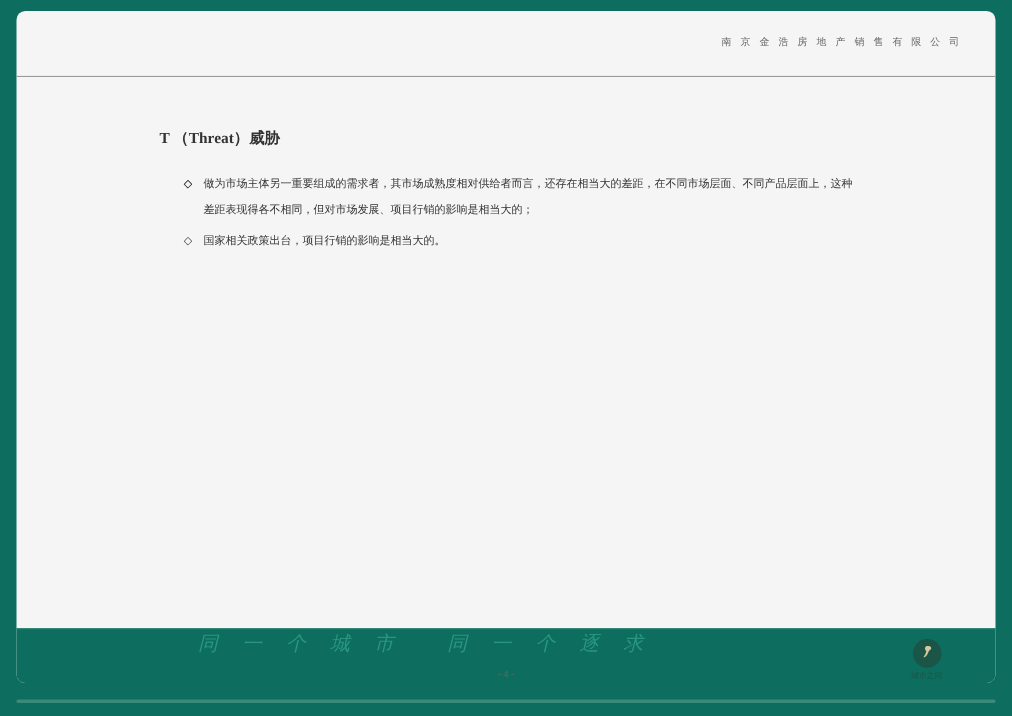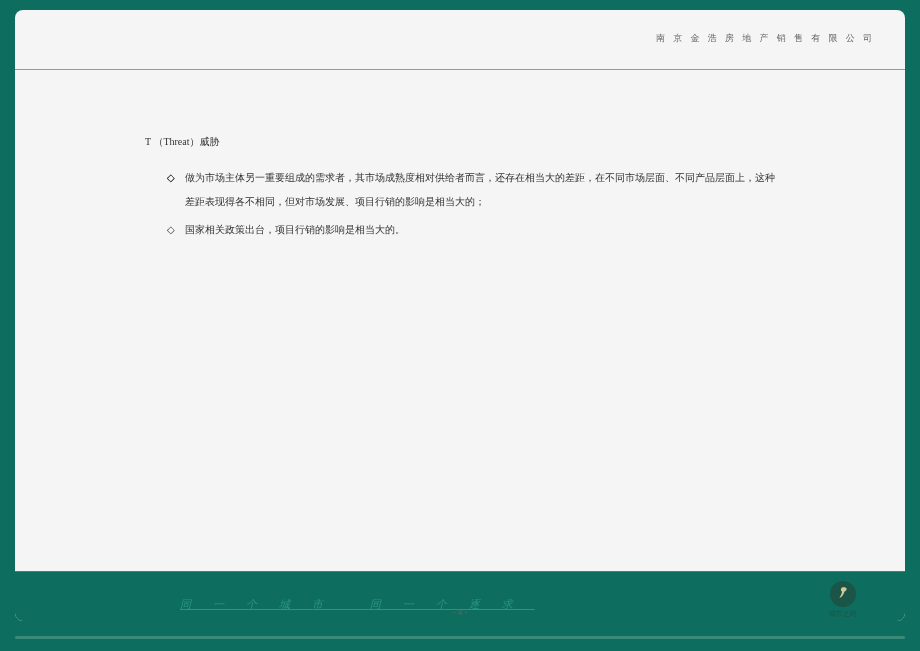--- a/index.html
+++ b/index.html
@@ -37,24 +37,23 @@
       color: #666;
       letter-spacing: 3px;
     }
     .content {
       padding: 40px 130px 20px 130px;
       font-size: 10px;
       color: #333;
       line-height: 2.4;
     }
     .section-title {
-      font-weight: normal;
+      font-weight: bold;
       margin-bottom: 12px;
-      font-size: 10px;
-      margin-top: 20px;
+      font-size: 14px;
     }
     .bullet-list {
       padding-left: 22px;
     }
     .bullet-item {
       position: relative;
       padding-left: 18px;
       margin-bottom: 4px;
       text-align: justify;
       line-height: 2.4;
@@ -77,27 +76,26 @@
       position: absolute;
       top: 0;
       left: 0;
       right: 0;
       height: 1px;
       background: #3a8a7a;
     }
     .slogan {
       position: absolute;
       left: 165px;
-      top: 26px;
-      font-size: 11px;
+      top: 2px;
+      font-size: 18px;
       color: #2a9582;
       letter-spacing: 22px;
       font-family: "KaiTi", "楷体", serif;
       font-style: italic;
-      text-decoration: underline;
     }
     .logo-area {
       position: absolute;
       right: 35px;
       bottom: 2px;
       width: 55px;
       height: 48px;
       display: flex;
       flex-direction: column;
       align-items: center;

